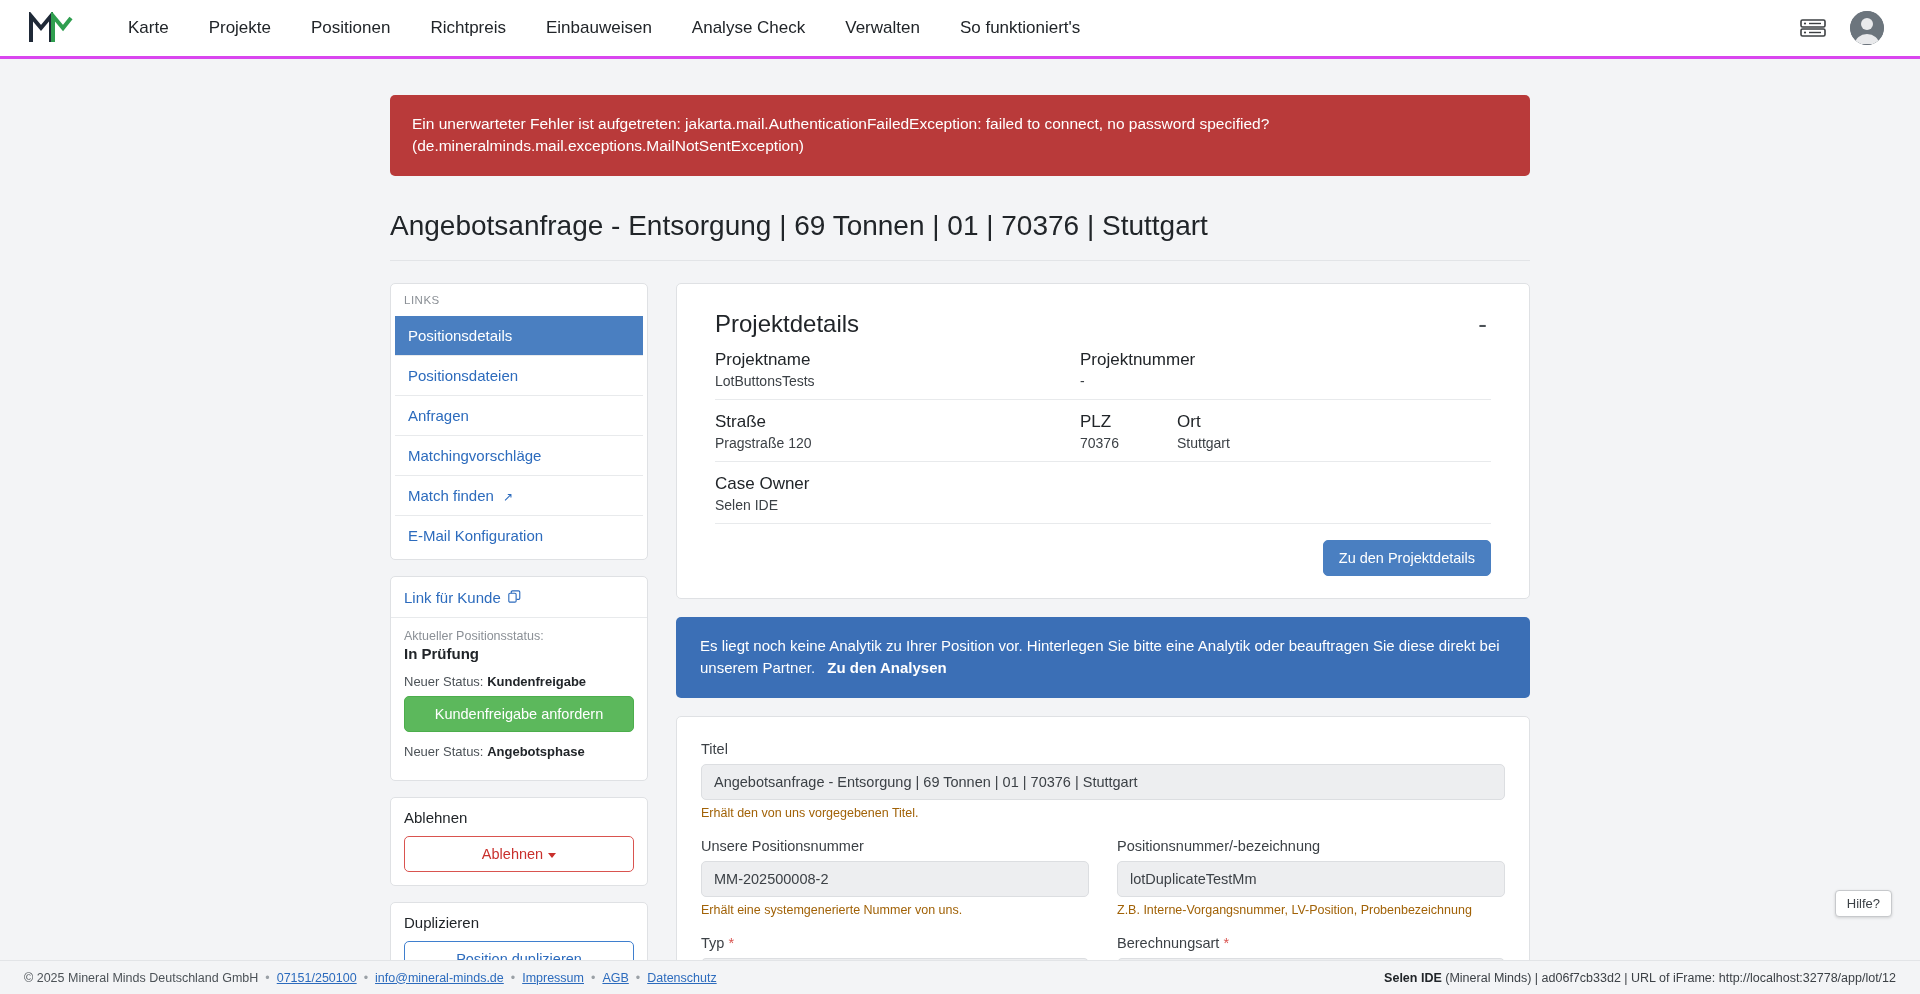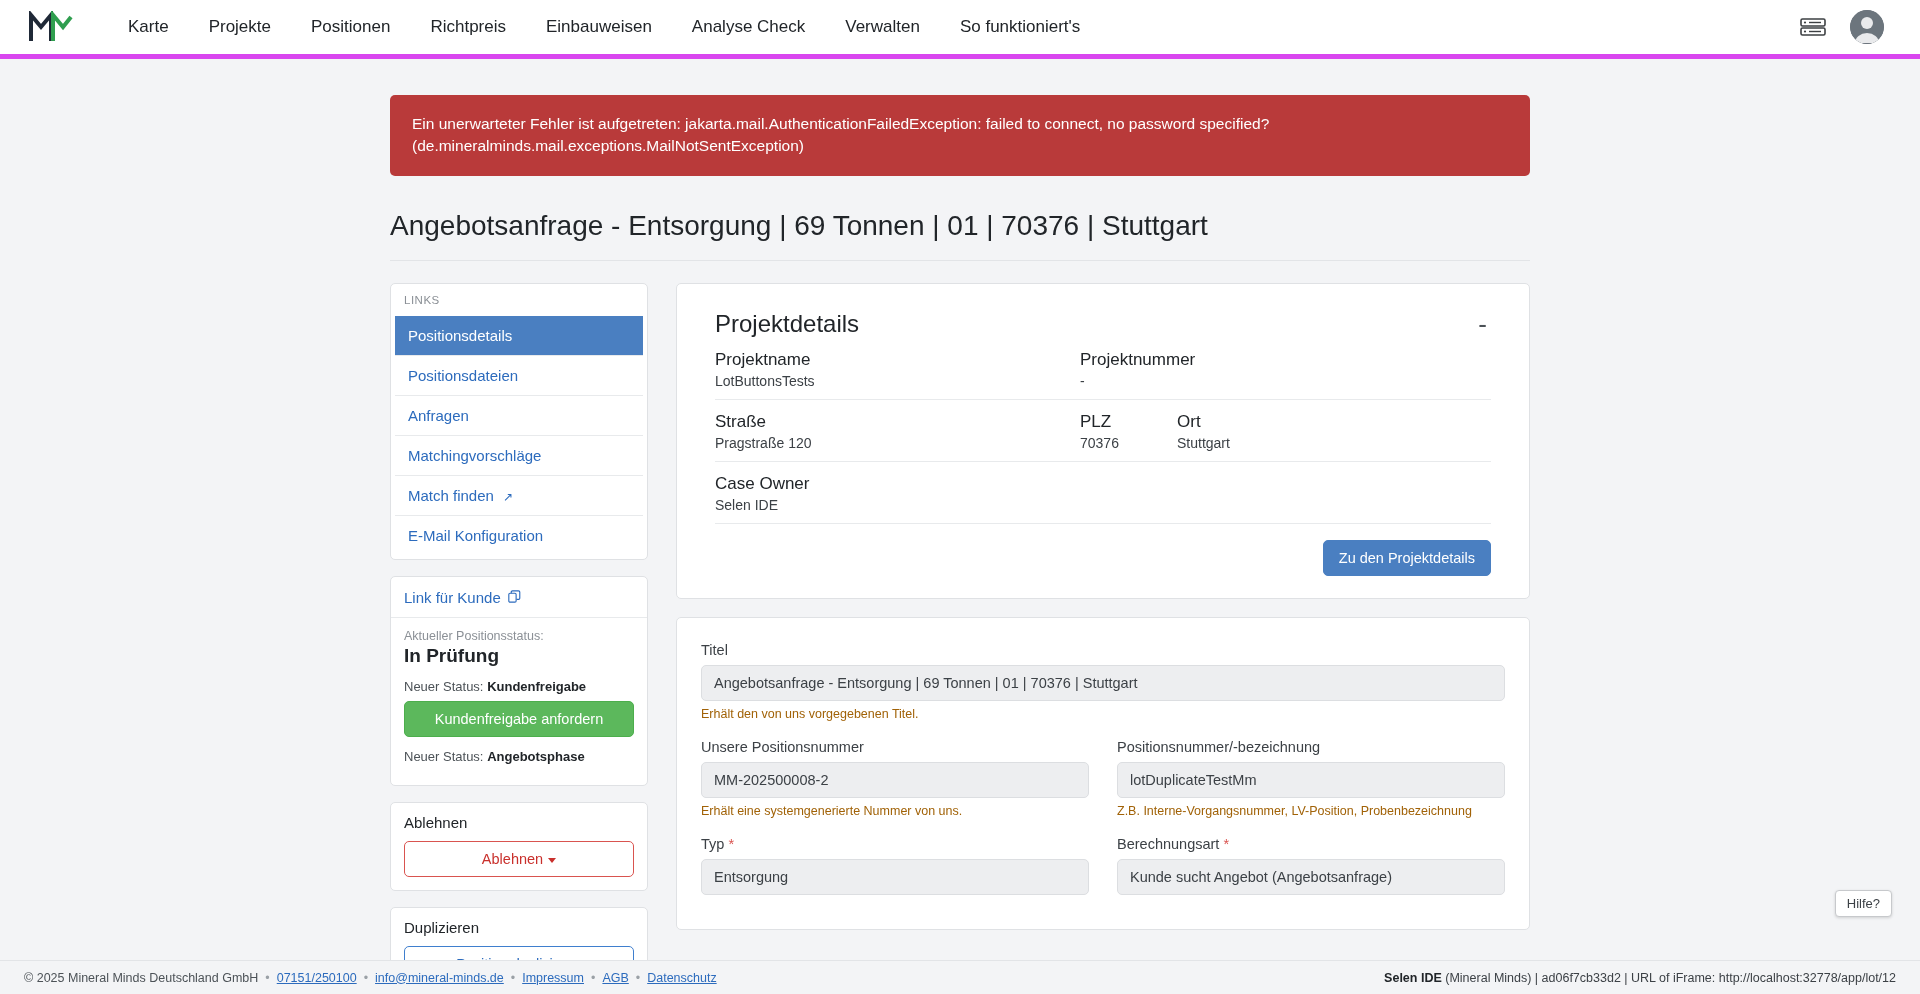--- a/index.html
+++ b/index.html
@@ -9,21 +9,21 @@
     font-family: "Liberation Sans", sans-serif;
     background: #f3f4f6;
     overflow: hidden;
   }
   body { position: relative; }
 
   
   .navbar {
     height: 59px;
     background: #ffffff;
-    border-bottom: 5px solid #d946ef;
+    border-bottom: 3px solid #d946ef;
     display: flex;
     align-items: center;
     padding: 0 28px;
     position: relative;
     z-index: 10;
   }
   .brand {
     width: 46px; height: 34px;
     margin-right: 34px;
     display: flex; align-items: center; justify-content: center;
@@ -129,21 +129,21 @@
 
   .card-body { padding: 12px 13px 14px 13px; }
   .kunde-link {
     font-size: 15px;
     color: #2c6bbd;
     cursor: pointer;
     display: flex; align-items: center; gap: 7px;
   }
   .divider { border-top: 1px solid #e8eaec; margin: 11px -13px 11px -13px; }
   .muted-sm { font-size: 12.5px; color: #8b9096; }
-  .status-strong { font-size: 19px; color: #212529; font-weight: bold; margin-top: 2px; }
+  .status-strong { font-size: 15px; color: #212529; font-weight: bold; margin-top: 2px; }
   .neuer-status { font-size: 13px; color: #4c5257; margin: 12px 0 7px 0; }
   .neuer-status b { color: #212529; }
 
   .btn {
     display: block;
     width: 100%;
     text-align: center;
     padding: 9px 10px;
     font-size: 14.5px;
     border-radius: 5px;
@@ -420,20 +420,24 @@
                 <div class="dval">Selen IDE</div>
               </div>
             </div>
 
             <div class="panel-actions">
               <button class="btn-primary">Zu den Projektdetails</button>
             </div>
           </div>
         </div>
 
+        <div class="alert-info">
+          <span>Es liegt noch keine Analytik zu Ihrer Position vor. Hinterlegen Sie bitte eine Analytik oder beauftragen Sie diese direkt bei unserem Partner.</span>
+          <a>Zu den Analysen</a>
+        </div>
 
         <div class="panel form-panel">
           <div class="form-group">
             <label class="form-label">Titel</label>
             <input class="form-control" type="text" value="Angebotsanfrage - Entsorgung | 69 Tonnen | 01 | 70376 | Stuttgart" style="">
             <div class="form-help">Erhält den von uns vorgegebenen Titel.</div>
           </div>
 
           <div class="form-grid">
             <div class="form-group">

